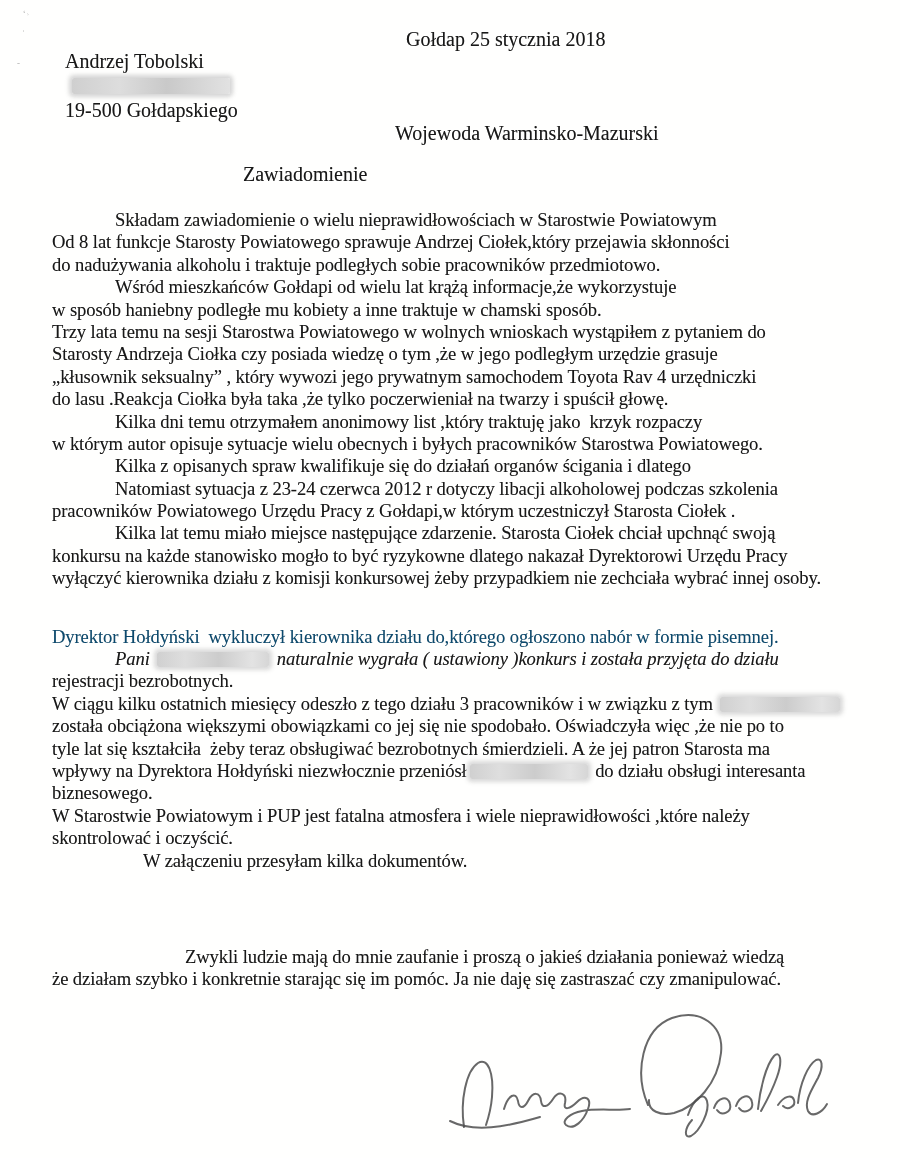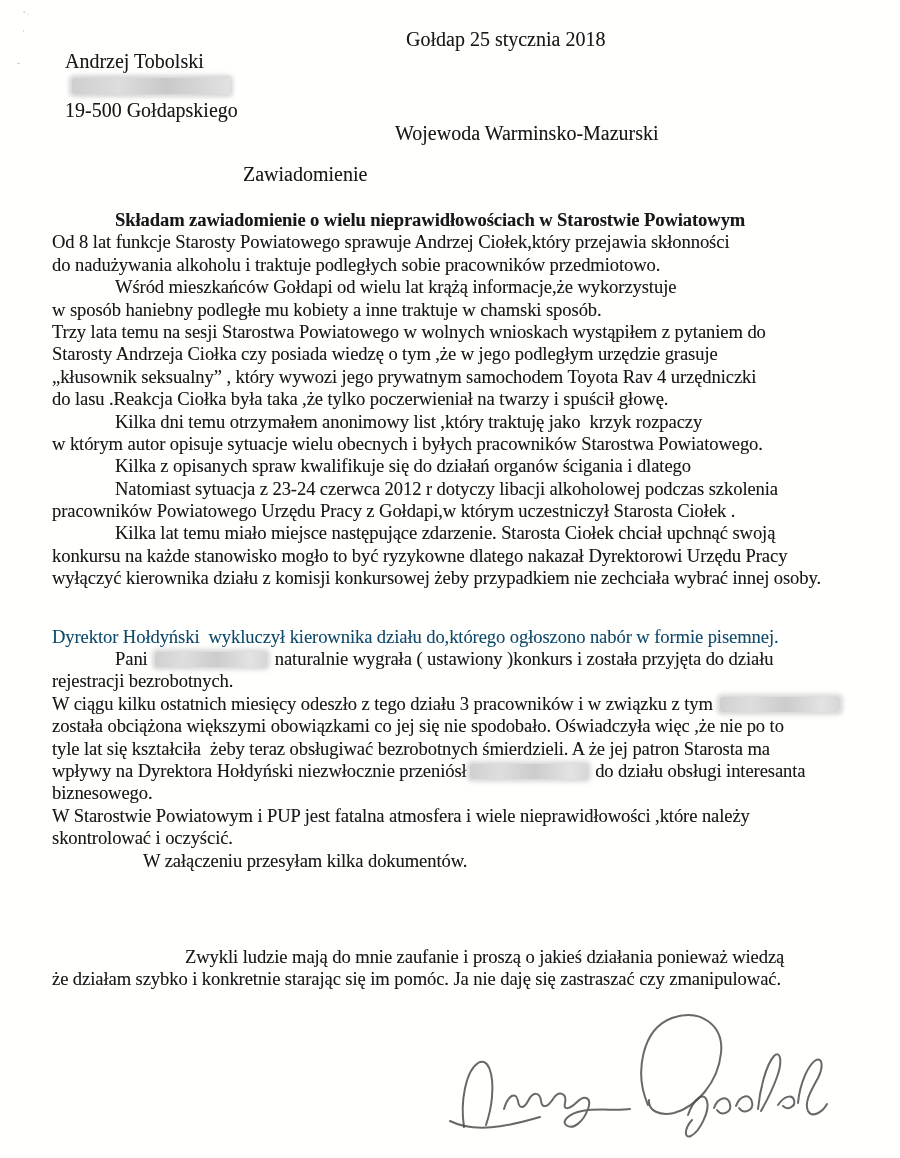--- a/index.html
+++ b/index.html
@@ -50,39 +50,39 @@
 
   <div class="abs redaction-block" id="sender-address-redaction" style="left: 72px; top: 78px; width: 158px; height: 16px;"></div>
 
   <div class="abs hdr" style="left:65px; top:99px;">19-500 Gołdapskiego</div>
 
   <div class="abs hdr" style="left:395px; top:122px;text-align:right;">Wojewoda Warminsko-Mazurski</div>
 
   <div class="abs hdr" style="left:243px; top:163px;">Zawiadomienie</div>
 
   <div class="abs lines" style="left:52px; top:209px;">
-      <div class="line" style="padding-left: 63px; font-weight: bold;"><span>Składam zawiadomienie o wielu nieprawidłowościach w Starostwie Powiatowym</span></div>
+      <div class="line" style="padding-left: 63px;"><span>Składam zawiadomienie o wielu nieprawidłowościach w Starostwie Powiatowym</span></div>
       <div class="line"><span>Od 8 lat funkcje Starosty Powiatowego sprawuje Andrzej Ciołek,który przejawia skłonności</span></div>
       <div class="line"><span>do nadużywania alkoholu i traktuje podległych sobie pracowników przedmiotowo.</span></div>
       <div class="line" style="padding-left: 63px;"><span>Wśród mieszkańców Gołdapi od wielu lat krążą informacje,że wykorzystuje</span></div>
       <div class="line"><span>w sposób haniebny podległe mu kobiety a inne traktuje w chamski sposób.</span></div>
       <div class="line"><span>Trzy lata temu na sesji Starostwa Powiatowego w wolnych wnioskach wystąpiłem z pytaniem do</span></div>
       <div class="line"><span>Starosty Andrzeja Ciołka czy posiada wiedzę o tym ,że w jego podległym urzędzie grasuje</span></div>
       <div class="line"><span>„kłusownik seksualny” , który wywozi jego prywatnym samochodem Toyota Rav 4 urzędniczki</span></div>
       <div class="line"><span>do lasu .Reakcja Ciołka była taka ,że tylko poczerwieniał na twarzy i spuścił głowę.</span></div>
       <div class="line" style="padding-left: 63px;"><span>Kilka dni temu otrzymałem anonimowy list ,który traktuję jako  krzyk rozpaczy</span></div>
       <div class="line"><span>w którym autor opisuje sytuacje wielu obecnych i byłych pracowników Starostwa Powiatowego.</span></div>
       <div class="line" style="padding-left: 63px;"><span>Kilka z opisanych spraw kwalifikuje się do działań organów ścigania i dlatego</span></div>
       <div class="line" style="padding-left: 63px;"><span>Natomiast sytuacja z 23-24 czerwca 2012 r dotyczy libacji alkoholowej podczas szkolenia</span></div>
       <div class="line"><span>pracowników Powiatowego Urzędu Pracy z Gołdapi,w którym uczestniczył Starosta Ciołek .</span></div>
       <div class="line" style="padding-left: 63px;"><span>Kilka lat temu miało miejsce następujące zdarzenie. Starosta Ciołek chciał upchnąć swoją</span></div>
       <div class="line"><span>konkursu na każde stanowisko mogło to być ryzykowne dlatego nakazał Dyrektorowi Urzędu Pracy</span></div>
       <div class="line"><span>wyłączyć kierownika działu z komisji konkursowej żeby przypadkiem nie zechciała wybrać innej osoby.</span></div>
       <div class="line faded"><span>Dyrektor Hołdyński  wykluczył kierownika działu do,którego ogłoszono nabór w formie pisemnej.</span></div>
-      <div class="line" style="padding-left: 63px;"><span>Pani </span><span class="redaction" style="width: 112px;"></span><span> naturalnie wygrała ( ustawiony )konkurs i została przyjęta do działu</span></div>
+      <div class="line" style="padding-left: 63px; font-style: italic;"><span>Pani </span><span class="redaction" style="width: 112px;"></span><span> naturalnie wygrała ( ustawiony )konkurs i została przyjęta do działu</span></div>
       <div class="line"><span>rejestracji bezrobotnych.</span></div>
       <div class="line"><span>W ciągu kilku ostatnich miesięcy odeszło z tego działu 3 pracowników i w związku z tym </span><span class="redaction" style="width: 120px;"></span></div>
       <div class="line"><span>została obciążona większymi obowiązkami co jej się nie spodobało. Oświadczyła więc ,że nie po to</span></div>
       <div class="line"><span>tyle lat się kształciła  żeby teraz obsługiwać bezrobotnych śmierdzieli. A że jej patron Starosta ma</span></div>
       <div class="line"><span>wpływy na Dyrektora Hołdyński niezwłocznie przeniósł</span><span class="redaction" style="width: 118px;"></span><span> do działu obsługi interesanta</span></div>
       <div class="line"><span>biznesowego.</span></div>
       <div class="line"><span>W Starostwie Powiatowym i PUP jest fatalna atmosfera i wiele nieprawidłowości ,które należy</span></div>
       <div class="line"><span>skontrolować i oczyścić.</span></div>
       <div class="line" style="padding-left: 91px;"><span>W załączeniu przesyłam kilka dokumentów.</span></div>
     </div>

